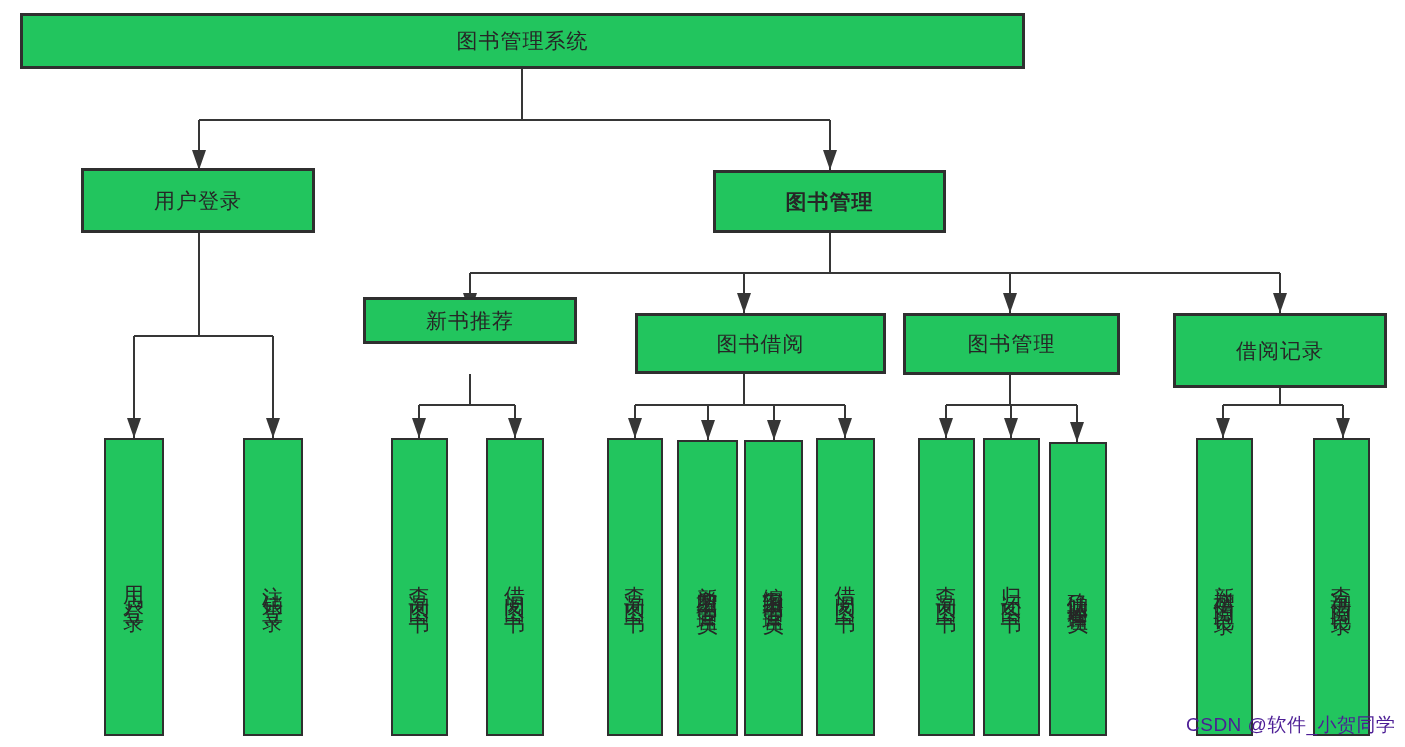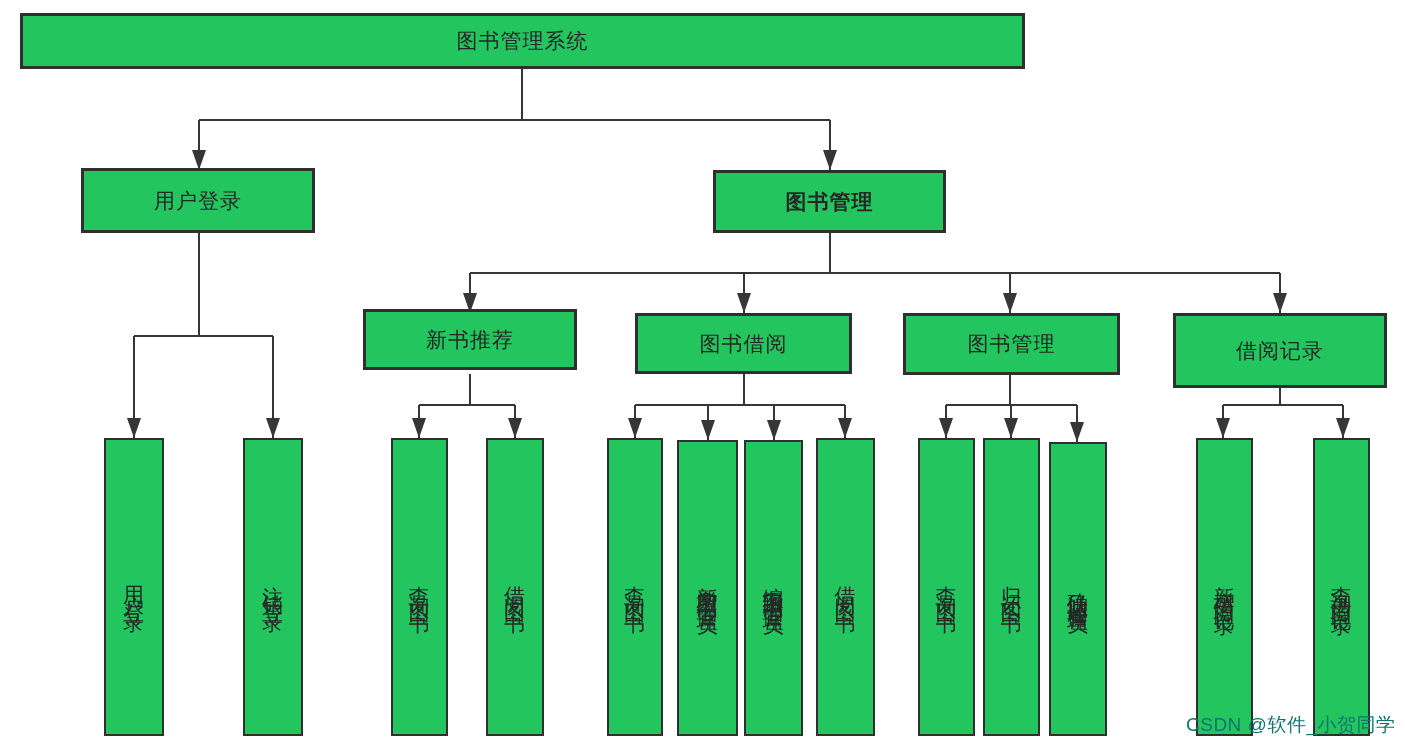--- a/index.html
+++ b/index.html
@@ -35,21 +35,21 @@
     font-size: 21px;
     letter-spacing: 9px;
     line-height: 1;
   }
   .watermark {
     position: absolute;
     left: 1186px;
     top: 712px;
     width: 210px;
     font-size: 19px;
-    color: #0f766e;
+    color: #4c1d95;
     letter-spacing: 0.5px;
     white-space: nowrap;
   }
 </style>
 </head>
 <body>
 
 <div class="canvas">
 
   <svg class="connectors" viewBox="0 0 1405 747" xmlns="http://www.w3.org/2000/svg">
@@ -98,22 +98,22 @@
     <path d="M1223 405 H1343"></path>
     <path d="M1223 405 V438" marker-end="url(#arw)"></path>
     <path d="M1343 405 V438" marker-end="url(#arw)"></path>
   </svg>
 
   <div class="box hbox" style="left:20px; top:13px; width:1005px; height:56px;">图书管理系统</div>
 
   <div class="box hbox" style="left:81px; top:168px; width:234px; height:65px;">用户登录</div>
   <div class="box hbox" style="left:713px; top:170px; width:233px; height:63px;font-weight:bold;">图书管理</div>
 
-  <div class="box hbox" style="left:363px; top:309px; width:214px; height:61px;">新书推荐</div>
-  <div class="box hbox" style="left:635px; top:313px; width:217px; height:61px;">图书借阅</div>
+  <div class="box hbox" style="left:363px; top:297px; width:214px; height:47px;">新书推荐</div>
+  <div class="box hbox" style="left:635px; top:313px; width:251px; height:61px;">图书借阅</div>
   <div class="box hbox" style="left:903px; top:313px; width:217px; height:62px;">图书管理</div>
   <div class="box hbox" style="left:1173px; top:313px; width:214px; height:75px;">借阅记录</div>
 
   <div class="box vbox" style="left:104px; top:438px; width:60px; height:298px;">用户登录</div>
   <div class="box vbox" style="left:243px; top:438px; width:60px; height:298px;">注销登录</div>
 
   <div class="box vbox" style="left:391px; top:438px; width:57px; height:298px;">查询图书</div>
   <div class="box vbox" style="left:486px; top:438px; width:58px; height:298px;">借阅图书</div>
 
   <div class="box vbox" style="left:607px; top:438px; width:56px; height:298px;">查询图书</div>

